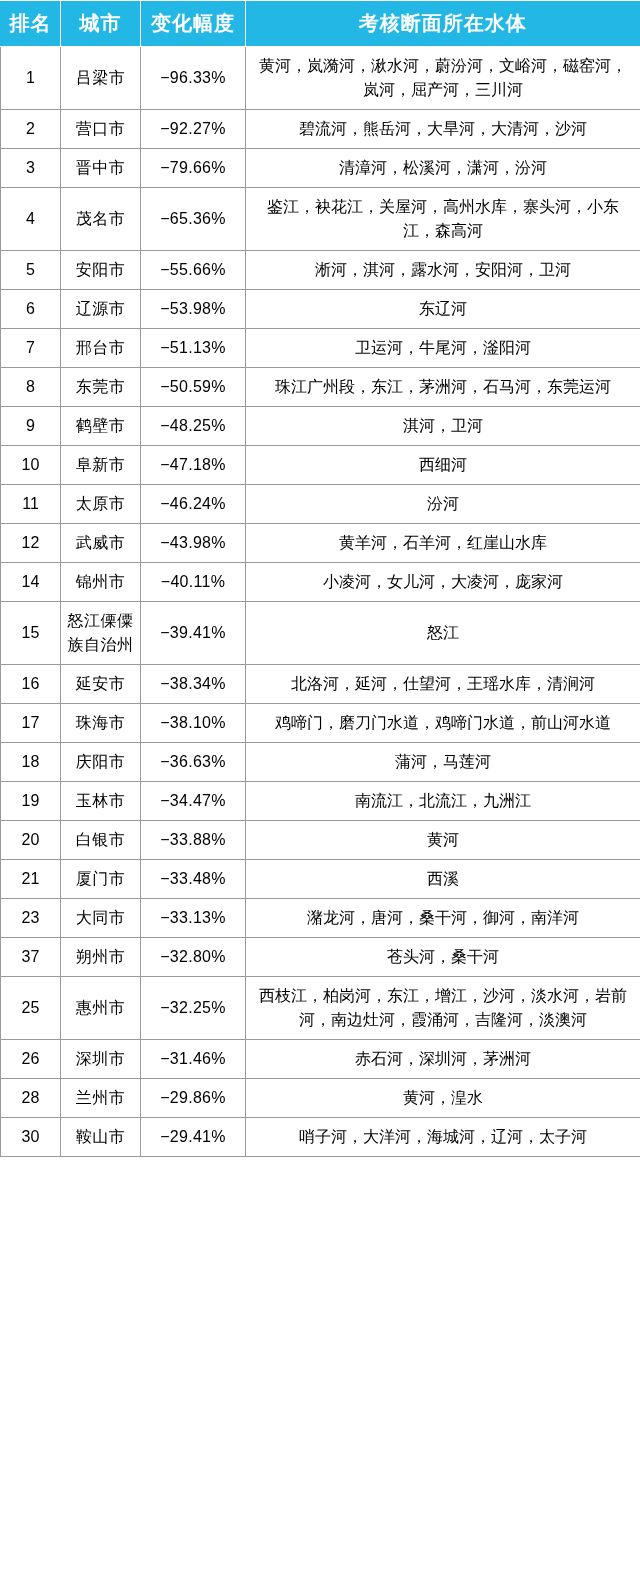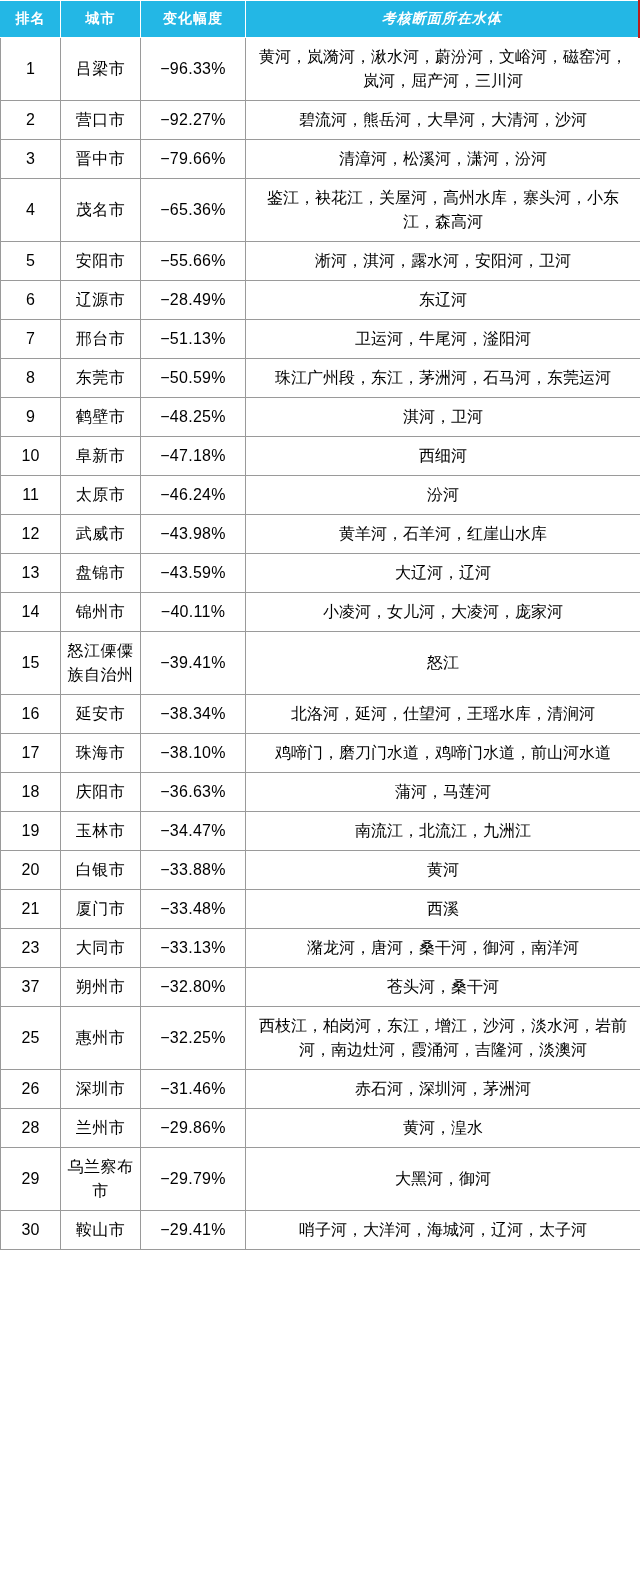--- a/index.html
+++ b/index.html
@@ -23,33 +23,32 @@
     table-layout: fixed;
   }
   table.rank-table col.c-rank { width: 60px; }
   table.rank-table col.c-city { width: 80px; }
   table.rank-table col.c-change { width: 105px; }
   table.rank-table col.c-water { width: 395px; }
 
   table.rank-table th {
     background: #23B7E5;
     color: #ffffff;
-    font-size: 14px;
+    font-size: 20px;
     font-weight: bold;
     text-align: center;
     padding: 9px 4px;
     border: 1px solid #ffffff;
     letter-spacing: 1px;
   }
   table.rank-table th:first-child {
     border-left: 1px solid #23B7E5;
   }
   table.rank-table th:last-child {
-    border-right: 6px solid #b91c1c;
-    font-style: italic;
+    border-right: 2px solid #b91c1c;
   }
   table.rank-table td {
     border: 1px solid #9a9a9a;
     font-size: 16px;
     text-align: center;
     vertical-align: middle;
     padding: 7px 6px;
     line-height: 1.5;
     color: #000;
   }
@@ -104,21 +103,21 @@
         </tr>
         <tr>
           <td class="cell-rank">5</td>
           <td class="cell-city">安阳市</td>
           <td class="cell-change">−55.66%</td>
           <td class="cell-water">淅河，淇河，露水河，安阳河，卫河</td>
         </tr>
         <tr>
           <td class="cell-rank">6</td>
           <td class="cell-city">辽源市</td>
-          <td class="cell-change">−28.49%</td>
+          <td class="cell-change">−53.98%</td>
           <td class="cell-water">东辽河</td>
         </tr>
         <tr>
           <td class="cell-rank">7</td>
           <td class="cell-city">邢台市</td>
           <td class="cell-change">−51.13%</td>
           <td class="cell-water">卫运河，牛尾河，滏阳河</td>
         </tr>
         <tr>
           <td class="cell-rank">8</td>
@@ -144,26 +143,20 @@
           <td class="cell-change">−46.24%</td>
           <td class="cell-water">汾河</td>
         </tr>
         <tr>
           <td class="cell-rank">12</td>
           <td class="cell-city">武威市</td>
           <td class="cell-change">−43.98%</td>
           <td class="cell-water">黄羊河，石羊河，红崖山水库</td>
         </tr>
         <tr>
-          <td class="cell-rank">13</td>
-          <td class="cell-city">盘锦市</td>
-          <td class="cell-change">−43.59%</td>
-          <td class="cell-water">大辽河，辽河</td>
-        </tr>
-        <tr>
           <td class="cell-rank">14</td>
           <td class="cell-city">锦州市</td>
           <td class="cell-change">−40.11%</td>
           <td class="cell-water">小凌河，女儿河，大凌河，庞家河</td>
         </tr>
         <tr>
           <td class="cell-rank">15</td>
           <td class="cell-city">怒江傈僳族自治州</td>
           <td class="cell-change">−39.41%</td>
           <td class="cell-water">怒江</td>
@@ -226,26 +219,20 @@
           <td class="cell-rank">26</td>
           <td class="cell-city">深圳市</td>
           <td class="cell-change">−31.46%</td>
           <td class="cell-water">赤石河，深圳河，茅洲河</td>
         </tr>
         <tr>
           <td class="cell-rank">28</td>
           <td class="cell-city">兰州市</td>
           <td class="cell-change">−29.86%</td>
           <td class="cell-water">黄河，湟水</td>
-        </tr>
-        <tr>
-          <td class="cell-rank">29</td>
-          <td class="cell-city">乌兰察布市</td>
-          <td class="cell-change">−29.79%</td>
-          <td class="cell-water">大黑河，御河</td>
         </tr>
         <tr>
           <td class="cell-rank">30</td>
           <td class="cell-city">鞍山市</td>
           <td class="cell-change">−29.41%</td>
           <td class="cell-water">哨子河，大洋河，海城河，辽河，太子河</td>
         </tr>
       </tbody>
   </table>
 </div>

